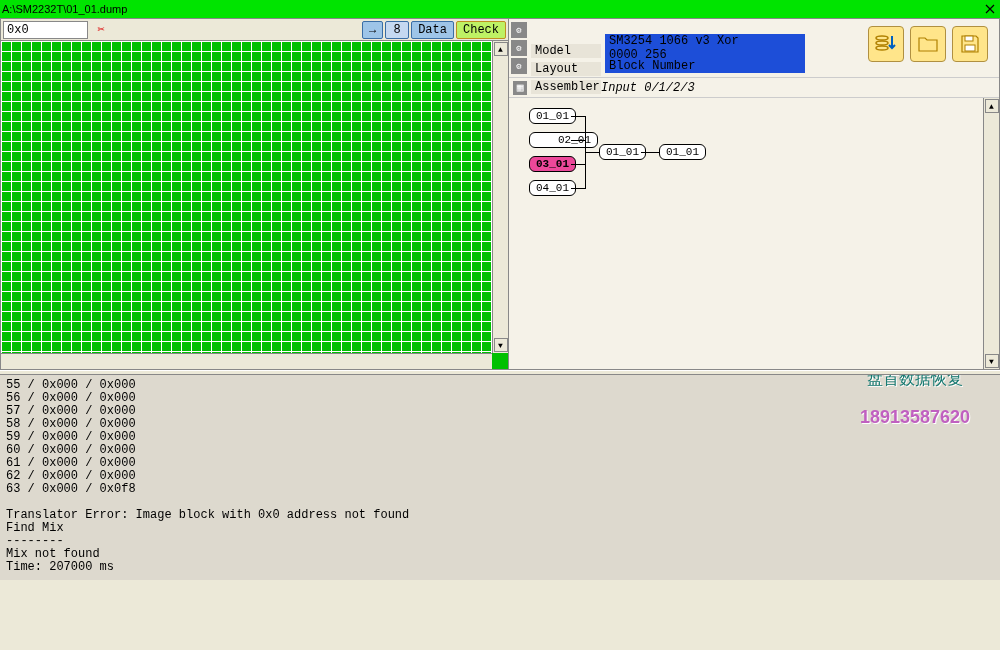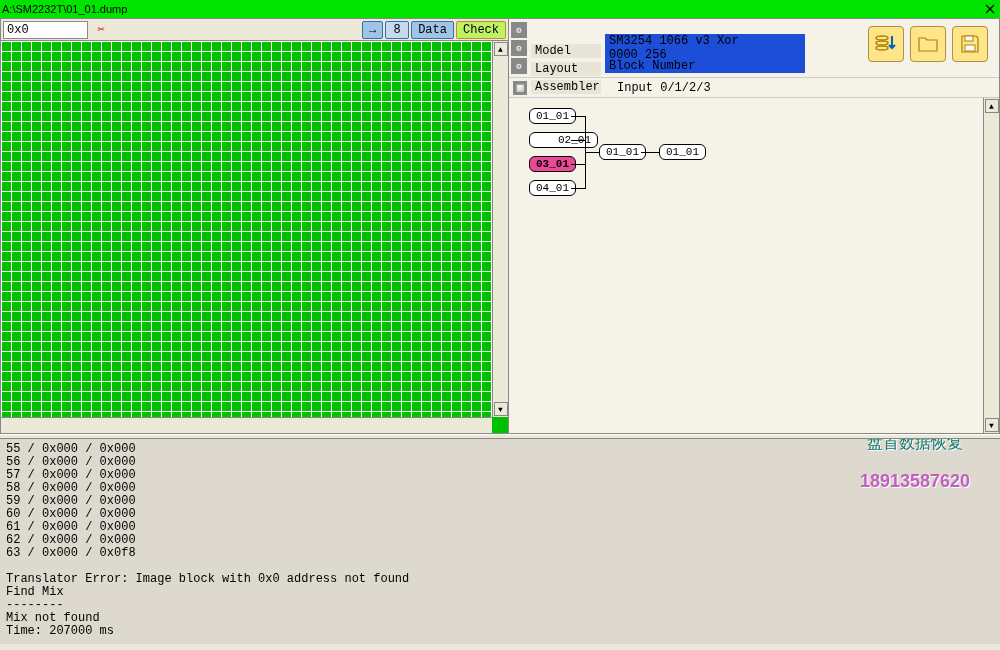--- a/index.html
+++ b/index.html
@@ -2,21 +2,21 @@
 <html><head>
 <meta charset="utf-8">
 <style>
 * { box-sizing: border-box; margin: 0; padding: 0; font-family: "Courier New", monospace; font-size: 12px; }
 body { background: #ece9d8; width: 1000px; height: 650px; overflow: hidden; position: relative; }
 
 .titlebar { background: #00e400; height: 18px; display: flex; align-items: center; justify-content: space-between; padding: 0 2px; }
 .titlebar .title { color: #000; font-size: 11px; font-family: Tahoma, sans-serif; }
 .titlebar .close { width: 16px; height: 14px; display: flex; align-items: center; justify-content: center; cursor: pointer; }
 
-.main-container { display: flex; height: 416px; border: 1px solid #888; }
+.main-container { display: flex; height: 352px; border: 1px solid #888; }
 .left-panel { width: 508px; display: flex; flex-direction: column; border-right: 1px solid #888; }
 .right-panel { flex: 1; display: flex; flex-direction: column; background: #f5f2e8; }
 
 .toolbar-left { height: 22px; background: #ece9d8; border-bottom: 1px solid #888; display: flex; align-items: center; gap: 2px; padding: 0 2px; }
 .address-input { width: 85px; height: 18px; border: 1px solid #888; background: #fff; padding: 0 3px; font-family: "Courier New", monospace; }
 .scissors { width: 18px; height: 18px; display: flex; align-items: center; justify-content: center; color: #d00; margin-left: 2px; }
 .btn { height: 18px; border: 1px solid #3a6ea5; background: #c5d9f1; padding: 0 6px; display: flex; align-items: center; justify-content: center; cursor: pointer; border-radius: 2px; }
 .btn.arrow { background: #9ec5e8; }
 .btn.num { background: #c5d9f1; min-width: 24px; }
 .btn.data { background: #9ec5e8; min-width: 40px; }
@@ -38,21 +38,21 @@
 .right-row { display: flex; align-items: center; height: 18px; gap: 4px; }
 .right-row .icon-cell { width: 16px; height: 16px; background: #888; display: flex; align-items: center; justify-content: center; color: #fff; font-size: 9px; }
 .right-row .label-cell { width: 70px; background: #e8e4d8; font-family: "Courier New", monospace; padding: 0 4px; margin-top: 41px; }
 .right-row .value-cell { flex: 1; background: #1d4ed8; padding: 0 4px; font-family: "Courier New", monospace; max-width: 200px; }
 .right-icons { position: absolute; right: 12px; top: 26px; display: flex; gap: 6px; }
 .big-icon { width: 36px; height: 36px; border: 1px solid #b09040; border-radius: 4px; background: #ffe58a; display: flex; align-items: center; justify-content: center; }
 .big-icon svg { width: 24px; height: 24px; }
 
 .right-sub { height: 20px; background: #f5f2e8; border-bottom: 1px solid #ccc; display: flex; align-items: center; gap: 6px; padding: 0 4px; }
 .right-sub .mini { width: 14px; height: 14px; display: flex; align-items: center; justify-content: center; font-size: 11px; cursor: pointer; }
-.right-sub .input-label { margin-left: 24px; font-family: "Courier New", monospace; }
+.right-sub .input-label { margin-left: 8px; font-family: "Courier New", monospace; font-style: italic; }
 
 .right-canvas { flex: 1; background: #f5f2e8; position: relative; overflow: hidden; }
 .node { position: absolute; border: 1px solid #000; background: #fff; padding: 1px 6px; font-family: "Courier New", monospace; font-size: 11px; border-radius: 6px; }
 .node.active { background: #ec4899; font-weight: bold; }
 .edge { position: absolute; background: #000; }
 
 .scrollbar-v2 { position: absolute; right: 0; top: 0; bottom: 0; width: 16px; background: #ece9d8; border-left: 1px solid #888; display: flex; flex-direction: column; }
 
 .splitter-h { height: 5px; background: #ece9d8; border-top: 1px solid #fff; border-bottom: 1px solid #888; cursor: row-resize; }
 

